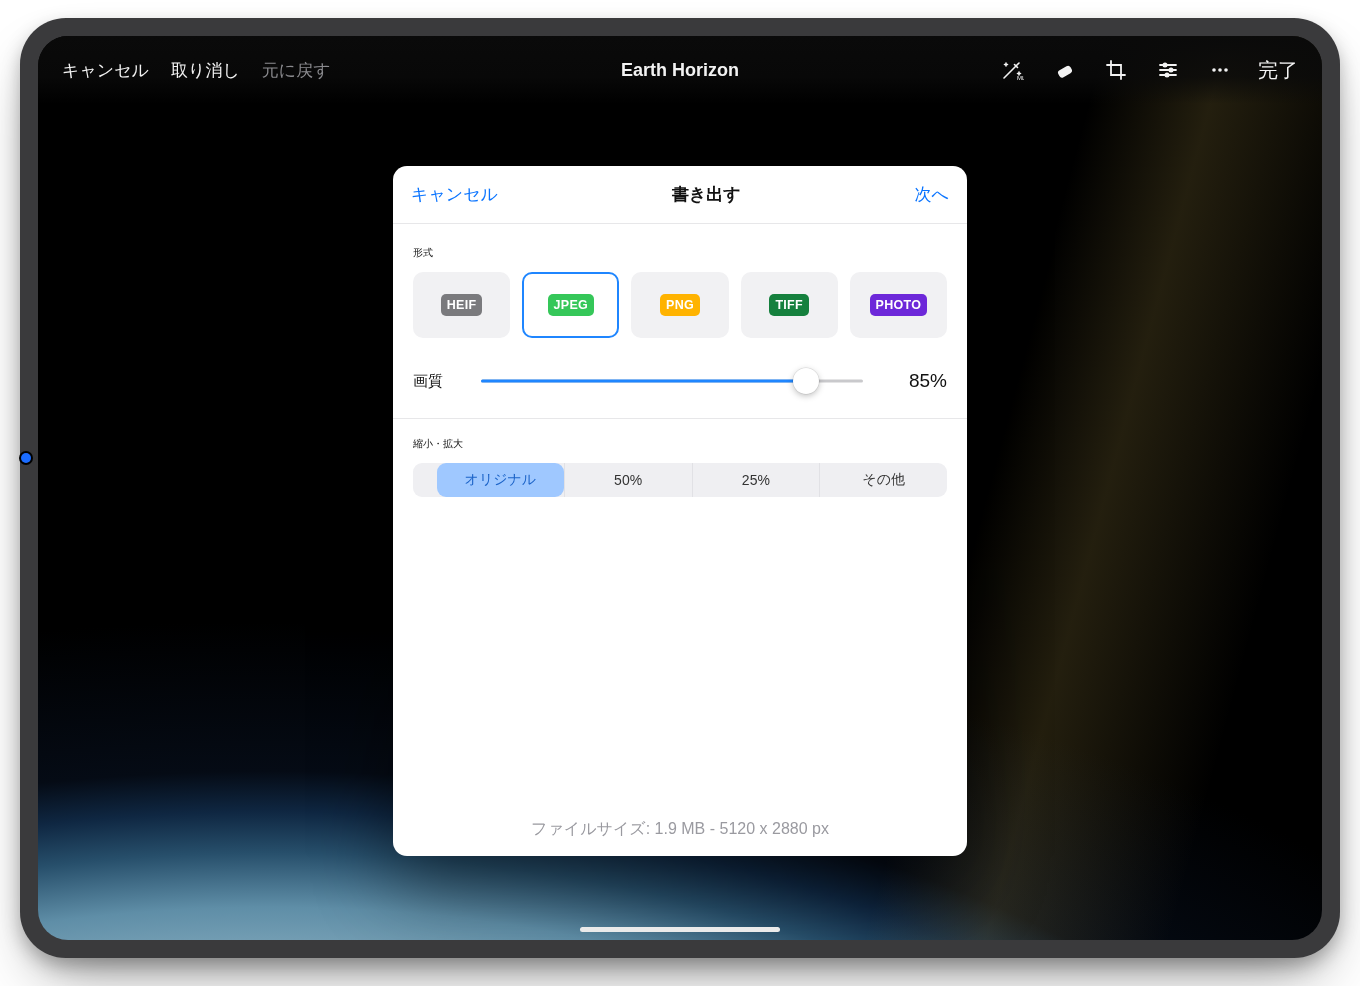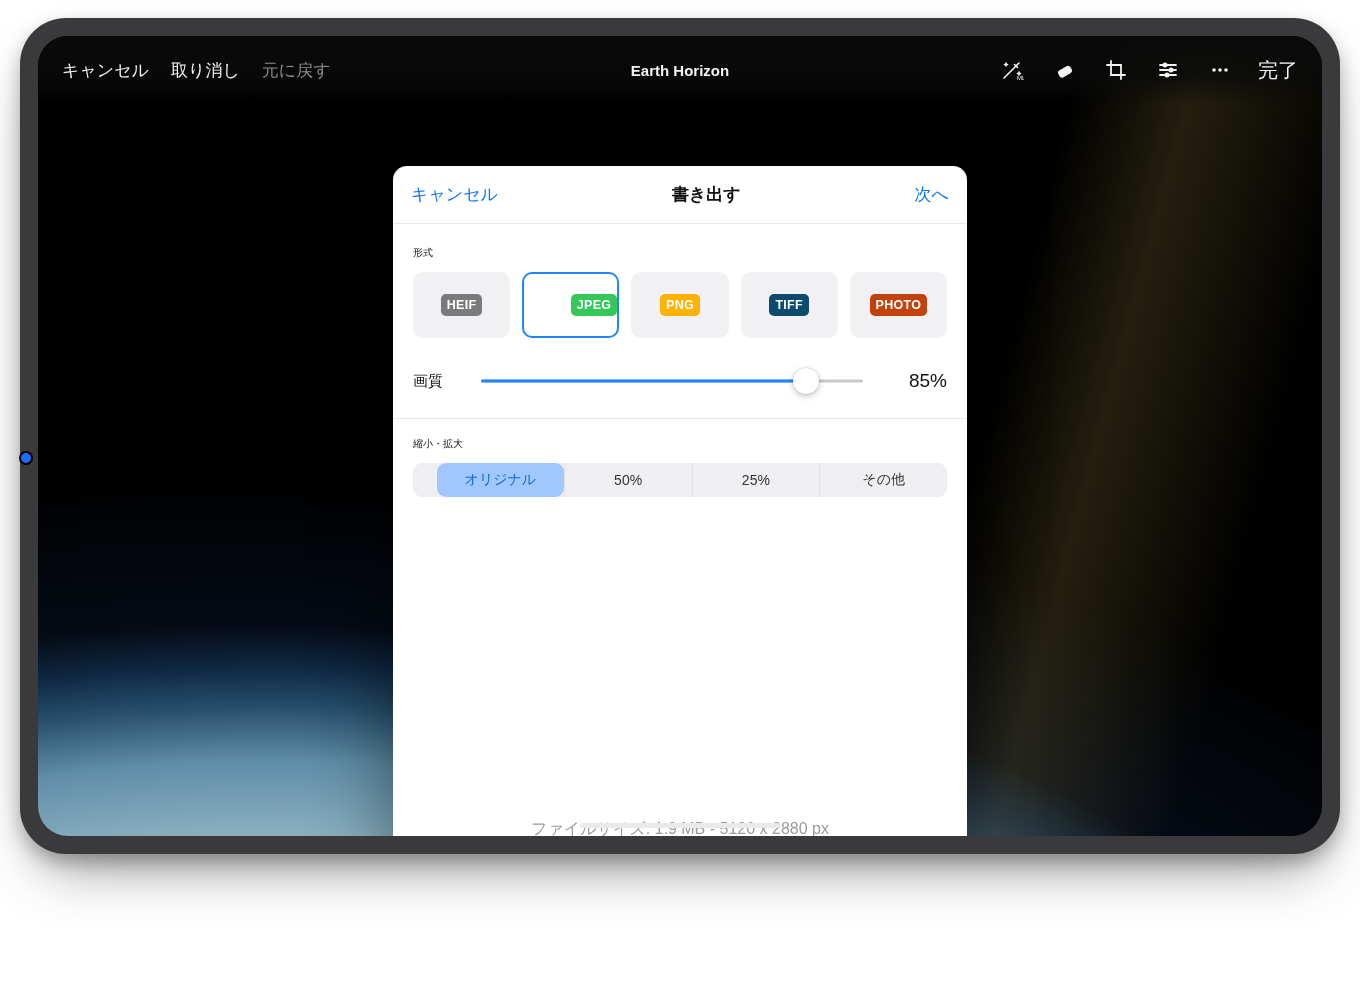--- a/index.html
+++ b/index.html
@@ -1,18 +1,18 @@
 <!DOCTYPE html>
 <html><head>
 <meta charset="utf-8">
 <style>
   * { box-sizing: border-box; margin: 0; padding: 0; }
   html, body { width: 1360px; height: 986px; font-family: -apple-system, "SF Pro Text", "Helvetica Neue", Arial, sans-serif; background: #fff; }
   .device {
-    position: absolute; left: 20px; top: 18px; width: 1320px; height: 836px;
+    position: absolute; left: 20px; top: 18px; width: 1320px; height: 940px;
     border-radius: 46px; background: #3a3a3c;
     box-shadow: 0 30px 60px -20px rgba(0,0,0,.45), 0 8px 18px rgba(0,0,0,.25);
     padding: 18px;
   }
   .screen {
     width: 100%; height: 100%; border-radius: 30px; overflow: hidden; position: relative;
     background:
       radial-gradient(1400px 680px at 18% 140%, #f8fcff 0%, #e7f1f6 18%, #cfe0e8 28%, #a7c5d2 40%, #5f8ea7 58%, #274f6b 66%, #0f2742 72%, #050b15 78%, #000 100%),
       linear-gradient(200deg, #000 0%, #000 40%, #0a1a2c 55%, #224358 65%, #6e95a9 80%, #c2d5dc 100%);
   }
@@ -28,21 +28,21 @@
   
   .toolbar {
     position: absolute; left: 0; right: 0; top: 0; height: 68px;
     display: flex; align-items: center; padding: 0 24px;
     background: linear-gradient(#0a0a0a,#0a0a0acc 60%, #0a0a0a00);
     color: #f2f2f2; z-index: 2;
   }
   .toolbar .left, .toolbar .right { display:flex; align-items:center; gap:22px; }
   .toolbar .left .btn-text { font-size: 17px; color:#f4f4f4; }
   .toolbar .left .btn-text.disabled { color:#8b8b8f; }
-  .toolbar .title { position:absolute; left:50%; transform:translateX(-50%); font-weight:600; font-size:15px; }
+  .toolbar .title { position:absolute; left:50%; transform:translateX(-50%); font-weight:600; font-size:18px; }
   .toolbar .right { margin-left:auto; gap:24px; }
   .toolbar .ic { width:28px; height:28px; display:flex; align-items:center; justify-content:center; color:#f2f2f2; }
   .toolbar .done { font-size:20px; color:#f4f4f4; }
 
   
   .modal {
     position:absolute; width:574px; left:50%; transform:translateX(-50%);
     top:130px; height:690px; background:#fff; border-radius:14px;
     box-shadow: 0 30px 80px rgba(0,0,0,.45);
     z-index:3; display:flex; flex-direction:column;
@@ -53,27 +53,27 @@
   .modal-header .mtitle{ font-weight:600; font-size:17px; color:#111; }
 
   .modal-body{ padding: 22px 20px 0; flex:1; overflow:hidden; }
   .section-label{ font-size:10px; color:#111; margin-bottom:12px; font-weight:500; }
 
   .format-row{ display:flex; gap:12px; }
   .fmt-btn{
     flex:1; height:66px; border-radius:10px; background:#f1f1f3; display:flex; align-items:center; justify-content:center;
     border:2px solid transparent; cursor:pointer;
   }
-  .fmt-btn.selected{ border-color:#1f86ff; background:#fff;justify-content:flex-end; }
+  .fmt-btn.selected{ border-color:#1f86ff; background:#fff; }
   .chip{ padding:4px 6px; border-radius:5px; color:#fff; font-size:12.5px; font-weight:700; letter-spacing:.3px; }
   .chip.heif{ background:#7a7a7d; }
   .chip.jpeg{ background:#35c759; }
   .chip.png { background:#ffb300; }
-  .chip.tiff{ background:#0c4a6e;text-align:right; }
-  .chip.photo{ background:#c2410c; }
+  .chip.tiff{ background:#15803d;text-align:right; }
+  .chip.photo{ background:#6d28d9; }
 
   .quality-row{ display:flex; align-items:center; gap:28px; margin-top:32px; }
   .quality-row .label{ font-size:15px; color:#111; min-width:40px; }
   .slider{ position:relative; flex:1; height:20px; }
   .track{ position:absolute; left:0; right:0; top:50%; height:3px; transform:translateY(-50%); background:#c9c9cc; border-radius:2px; }
   .fill{ position:absolute; left:0; top:50%; height:3px; transform:translateY(-50%); background:#1f86ff; border-radius:2px; }
   .thumb{ position:absolute; top:50%; width:26px; height:26px; background:#fff; border-radius:50%; box-shadow:0 2px 6px rgba(0,0,0,.25), 0 0 0 .5px rgba(0,0,0,.12); transform:translate(-50%,-50%); }
   .qval{ min-width:56px; text-align:right; font-size:19px; color:#111; font-weight:500; }
 
   .divider{ height:1px; background:#e7e7e9; margin:26px -20px 18px; }

